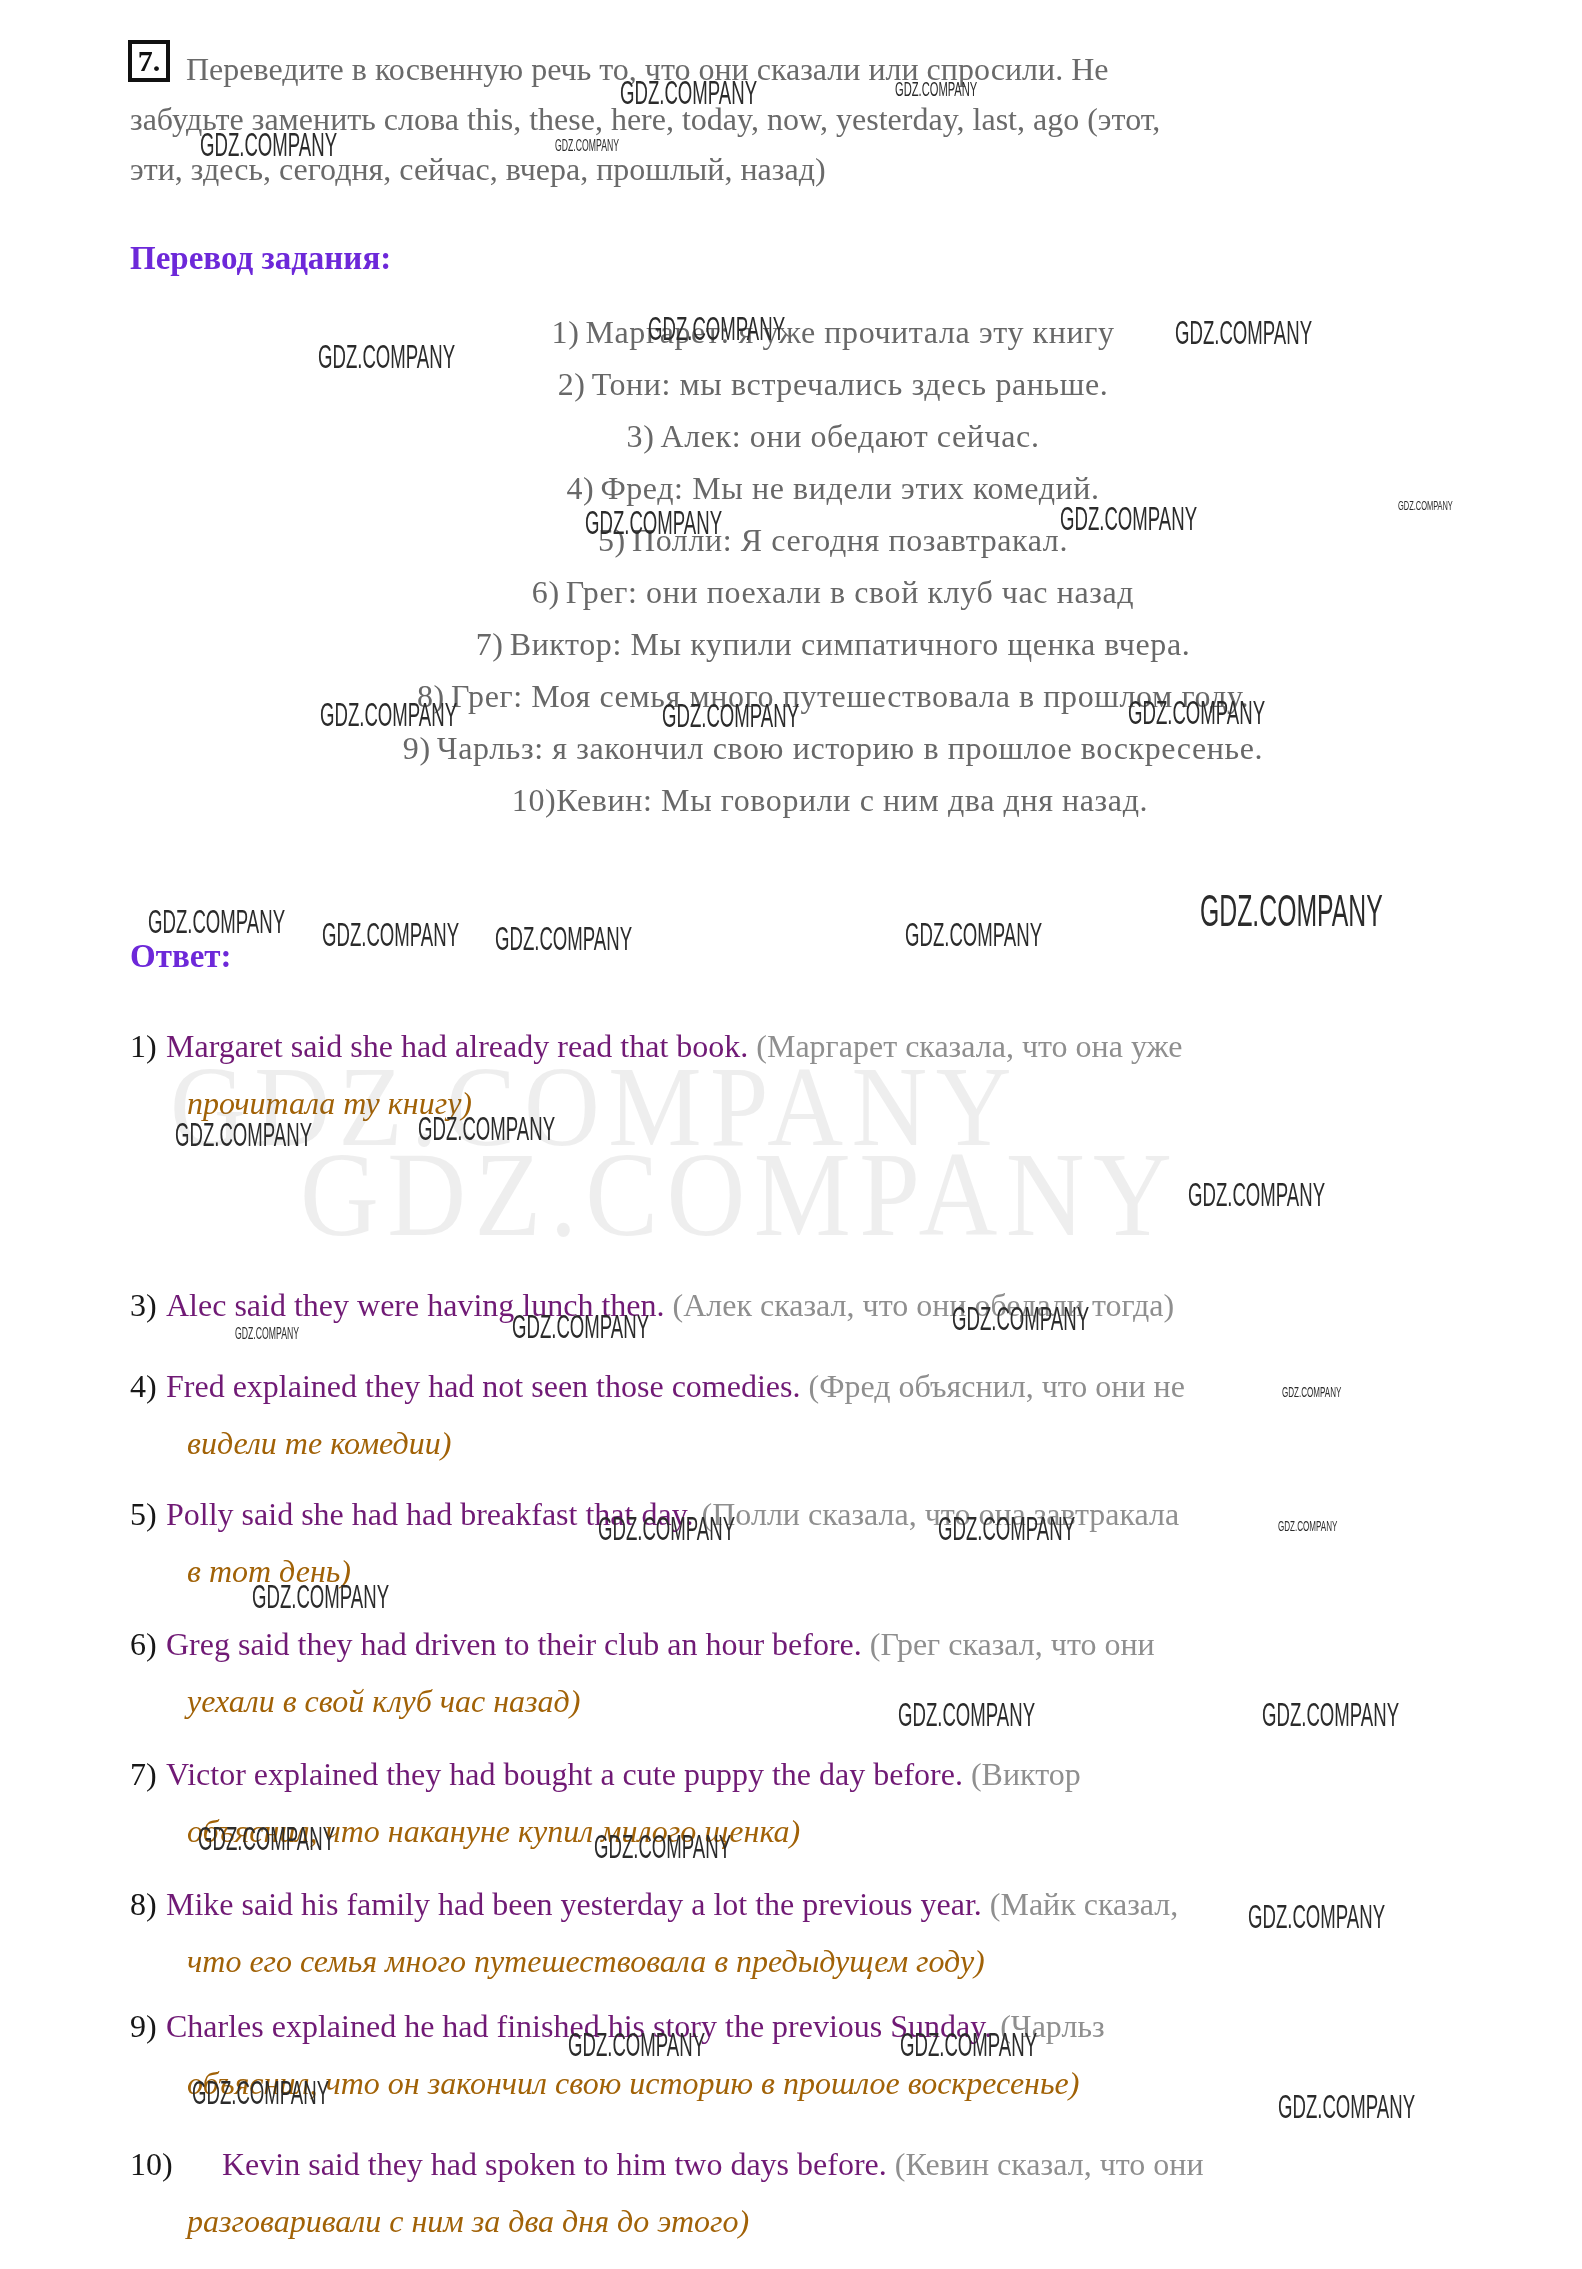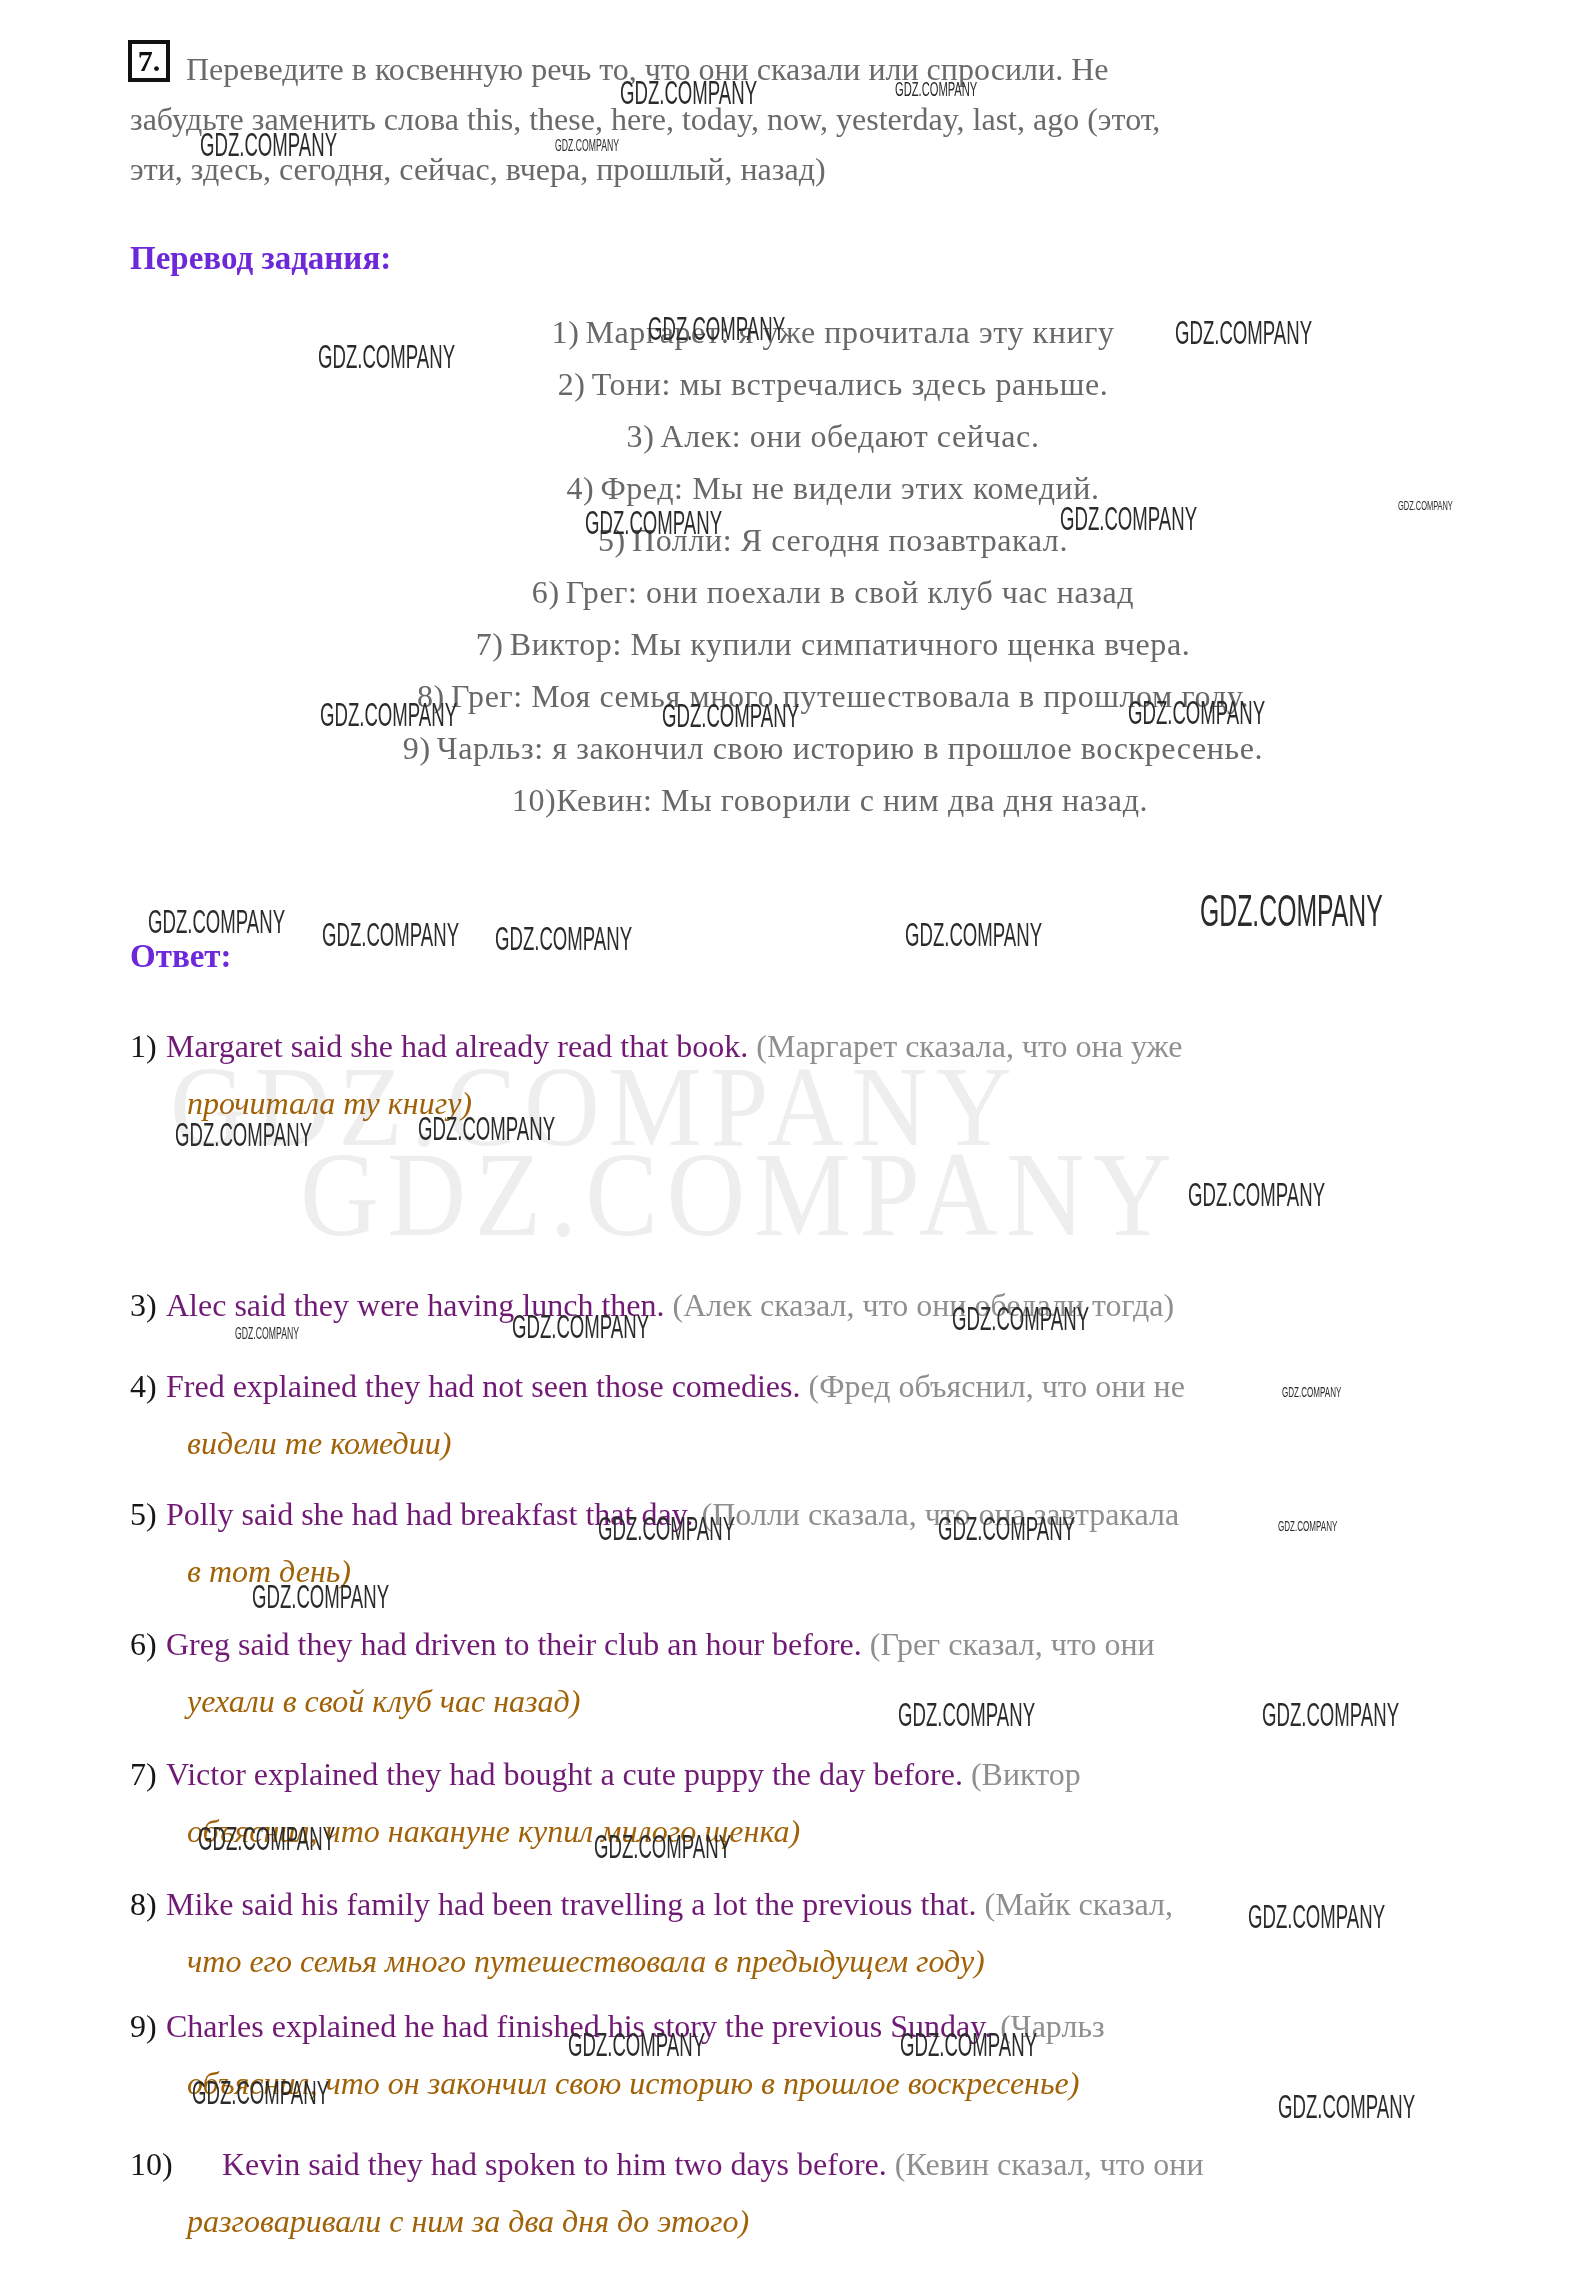--- a/index.html
+++ b/index.html
@@ -82,21 +82,21 @@
   </div>
   <div class="ans" style="top:1616px;">
     <div class="line1"><span class="num">6)</span><span class="en">Greg said they had driven to their club an hour before.</span> <span class="ru">(Грег сказал, что они</span></div>
     <div class="line2">уехали в свой клуб час назад)</div>
   </div>
   <div class="ans" style="top:1746px;">
     <div class="line1"><span class="num">7)</span><span class="en">Victor explained they had bought a cute puppy the day before.</span> <span class="ru">(Виктор</span></div>
     <div class="line2">объяснил, что накануне купил милого щенка)</div>
   </div>
   <div class="ans" style="top:1876px;">
-    <div class="line1"><span class="num">8)</span><span class="en">Mike said his family had been travelling a lot the previous that.</span> <span class="ru">(Майк сказал,</span></div>
+    <div class="line1"><span class="num">8)</span><span class="en">Mike said his family had been yesterday a lot the previous year.</span> <span class="ru">(Майк сказал,</span></div>
     <div class="line2">что его семья много путешествовала в предыдущем году)</div>
   </div>
   <div class="ans" style="top:1998px;">
     <div class="line1"><span class="num">9)</span><span class="en">Charles explained he had finished his story the previous Sunday.</span> <span class="ru">(Чарльз</span></div>
     <div class="line2">объяснил, что он закончил свою историю в прошлое воскресенье)</div>
   </div>
   <div class="ans" style="top:2136px;">
     <div class="line1"><span class="num wide">10)</span><span class="en">Kevin said they had spoken to him two days before.</span> <span class="ru">(Кевин сказал, что они</span></div>
     <div class="line2">разговаривали с ним за два дня до этого)</div>
   </div>

